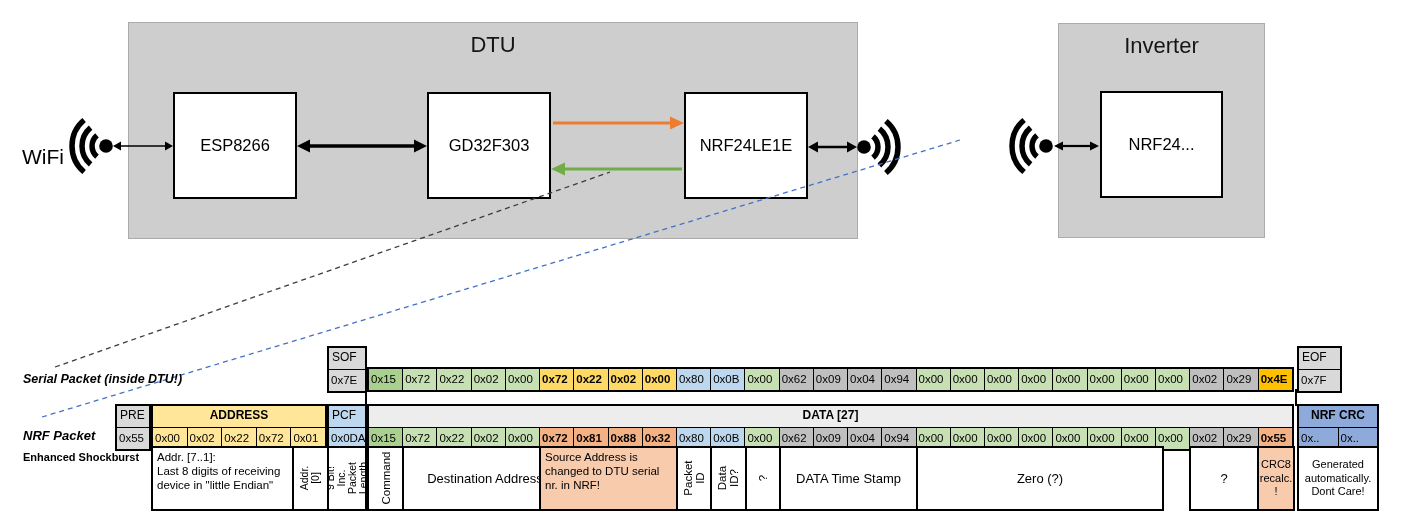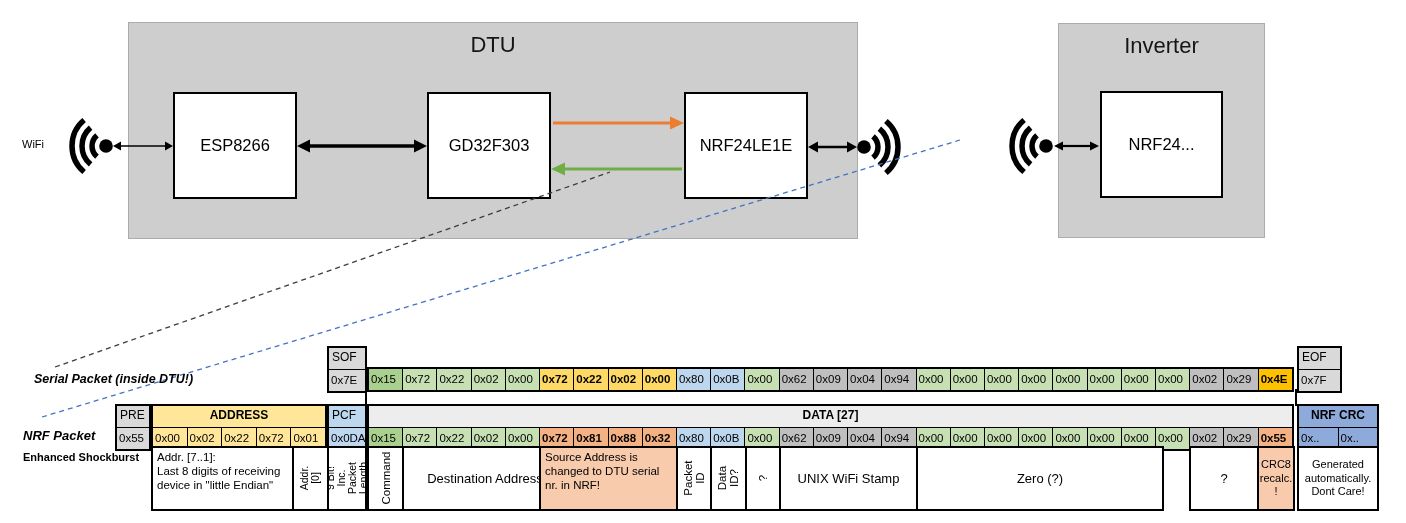--- a/index.html
+++ b/index.html
@@ -10,21 +10,21 @@
   .panel{position:absolute;background:var(--panel-gray);border:1px solid #ABABAB;box-sizing:border-box;}
   #dtu-panel{left:128px;top:22px;width:730px;height:217px;}
   #inv-panel{left:1058px;top:23px;width:207px;height:215px;}
   .panel-title{text-align:center;font-size:22px;margin-top:9px;color:#151515;}
   .chip{position:absolute;background:#fff;border:2px solid #000;box-sizing:border-box;
         display:flex;align-items:center;justify-content:center;font-size:16.5px;}
   #chip-esp{left:173px;top:92px;width:124px;height:107px;}
   #chip-gd{left:427px;top:92px;width:124px;height:107px;}
   #chip-nrf{left:684px;top:92px;width:124px;height:107px;}
   #chip-inv{left:1100px;top:91px;width:123px;height:107px;}
-  #wifi-label{position:absolute;left:22px;top:138px;font-size:11px;}
+  #wifi-label{position:absolute;left:22px;top:145px;font-size:21px;}
   #overlay{position:absolute;left:0;top:0;width:1406px;height:523px;pointer-events:none;}
 
   
   .sec{position:absolute;border:2px solid #000;box-sizing:border-box;background:#fff;}
   .hdr{height:22px;line-height:18px;border-bottom:1px solid #000;font-size:12px;padding-left:3px;box-sizing:border-box;overflow:hidden;}
   .hdr.c{text-align:center;padding-left:0;font-weight:700;}
   .cells{display:flex;height:21px;}
   .cell{flex:1 1 0;min-width:0;border-left:1px solid #000;font-size:11.5px;line-height:20px;
         padding-left:2px;box-sizing:border-box;overflow:hidden;white-space:nowrap;}
   .cell:first-child{border-left:none;}
@@ -36,21 +36,21 @@
   #addr-sec{left:151px;top:404px;width:176px;}
   #pcf-sec{left:327px;top:404px;width:40px;}
   #nrf-data-sec{left:367px;top:404px;width:927px;}
   #crc-sec{left:1297px;top:404px;width:82px;}
 
   .vbridge{position:absolute;width:2px;height:17px;background:#000;}
   #vl{left:365px;top:389px;}
   #vr{left:1295px;top:389px;}
 
   .rowlab{position:absolute;white-space:nowrap;}
-  #serial-label{left:23px;top:372px;font-size:12.5px;font-weight:700;font-style:italic;margin-left:11px;}
+  #serial-label{left:23px;top:372px;font-size:12.5px;font-weight:700;font-style:italic;}
   #nrf-label{left:23px;top:428px;font-size:13px;font-weight:700;font-style:italic;}
   #esb-label{left:23px;top:451px;font-size:11px;font-weight:600;}
 
   
   .ann{position:absolute;top:446px;height:65px;border:2px solid #000;background:#fff;box-sizing:border-box;
        display:flex;align-items:center;justify-content:center;font-size:11.5px;line-height:1.22;
        white-space:pre-line;text-align:center;overflow:hidden;}
   .ann.left{align-items:flex-start;justify-content:flex-start;text-align:left;padding:2px 0 0 4px;}
   .rot{transform:rotate(-90deg);white-space:pre-line;font-size:10.5px;line-height:1.05;text-align:center;}
   #a-addr41{left:151px;width:143px;font-size:11.5px;}
@@ -270,21 +270,21 @@
 Inc. Packet
 Length</span></div>
   <div class="ann" id="a-command"><span class="rot" style="font-size:11.5px">Command</span></div>
   <div class="ann" id="a-dest"><span>Destination Address</span></div>
   <div class="ann left" id="a-source"><span>Source Address is
 changed to DTU serial
 nr. in NRF!</span></div>
   <div class="ann" id="a-packetid"><span class="rot" style="font-size:11.5px">Packet ID</span></div>
   <div class="ann" id="a-dataid"><span class="rot" style="font-size:11.5px">Data ID?</span></div>
   <div class="ann" id="a-q1"><span class="rot" style="font-size:11.5px">?</span></div>
-  <div class="ann" id="a-unix"><span>UNIX WiFi Stamp</span></div>
+  <div class="ann" id="a-unix"><span>DATA Time Stamp</span></div>
   <div class="ann" id="a-zero"><span>Zero (?)</span></div>
   <div class="ann" id="a-q2"><span>?</span></div>
   <div class="ann" id="a-crc8"><span>CRC8
 recalc.
 !</span></div>
   <div class="ann" id="a-gen"><span>Generated
 automatically.
 Dont Care!</span></div>
 
 </div>

